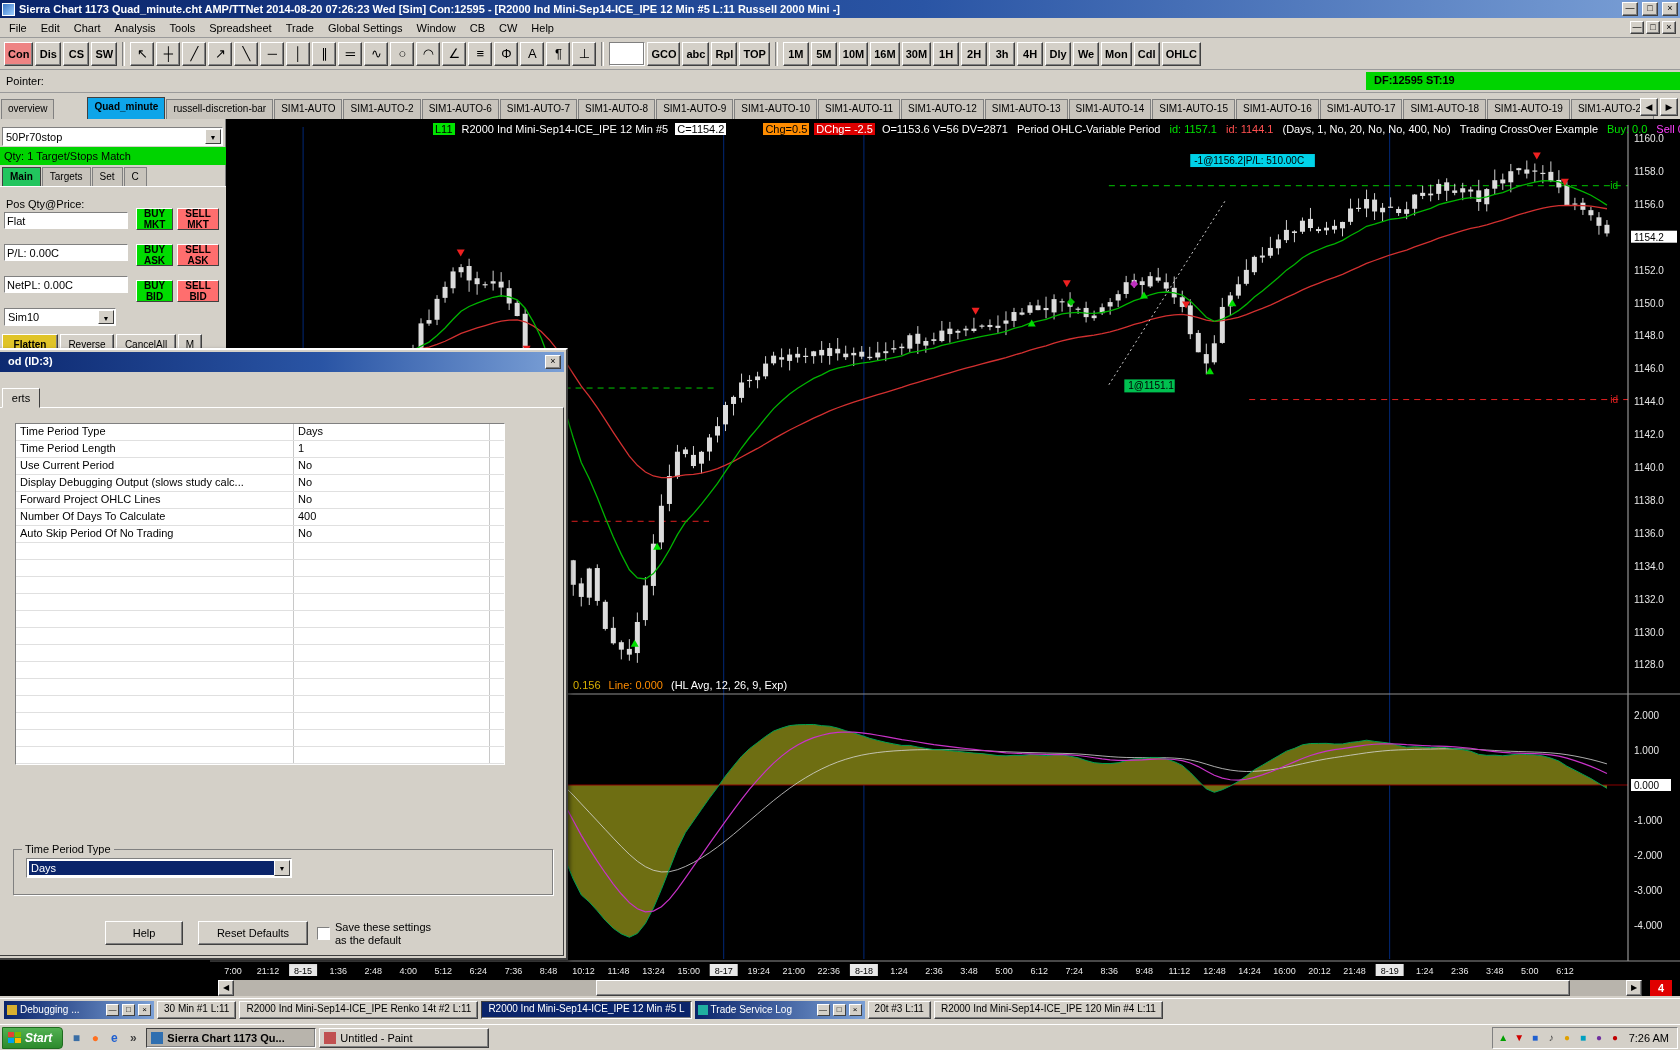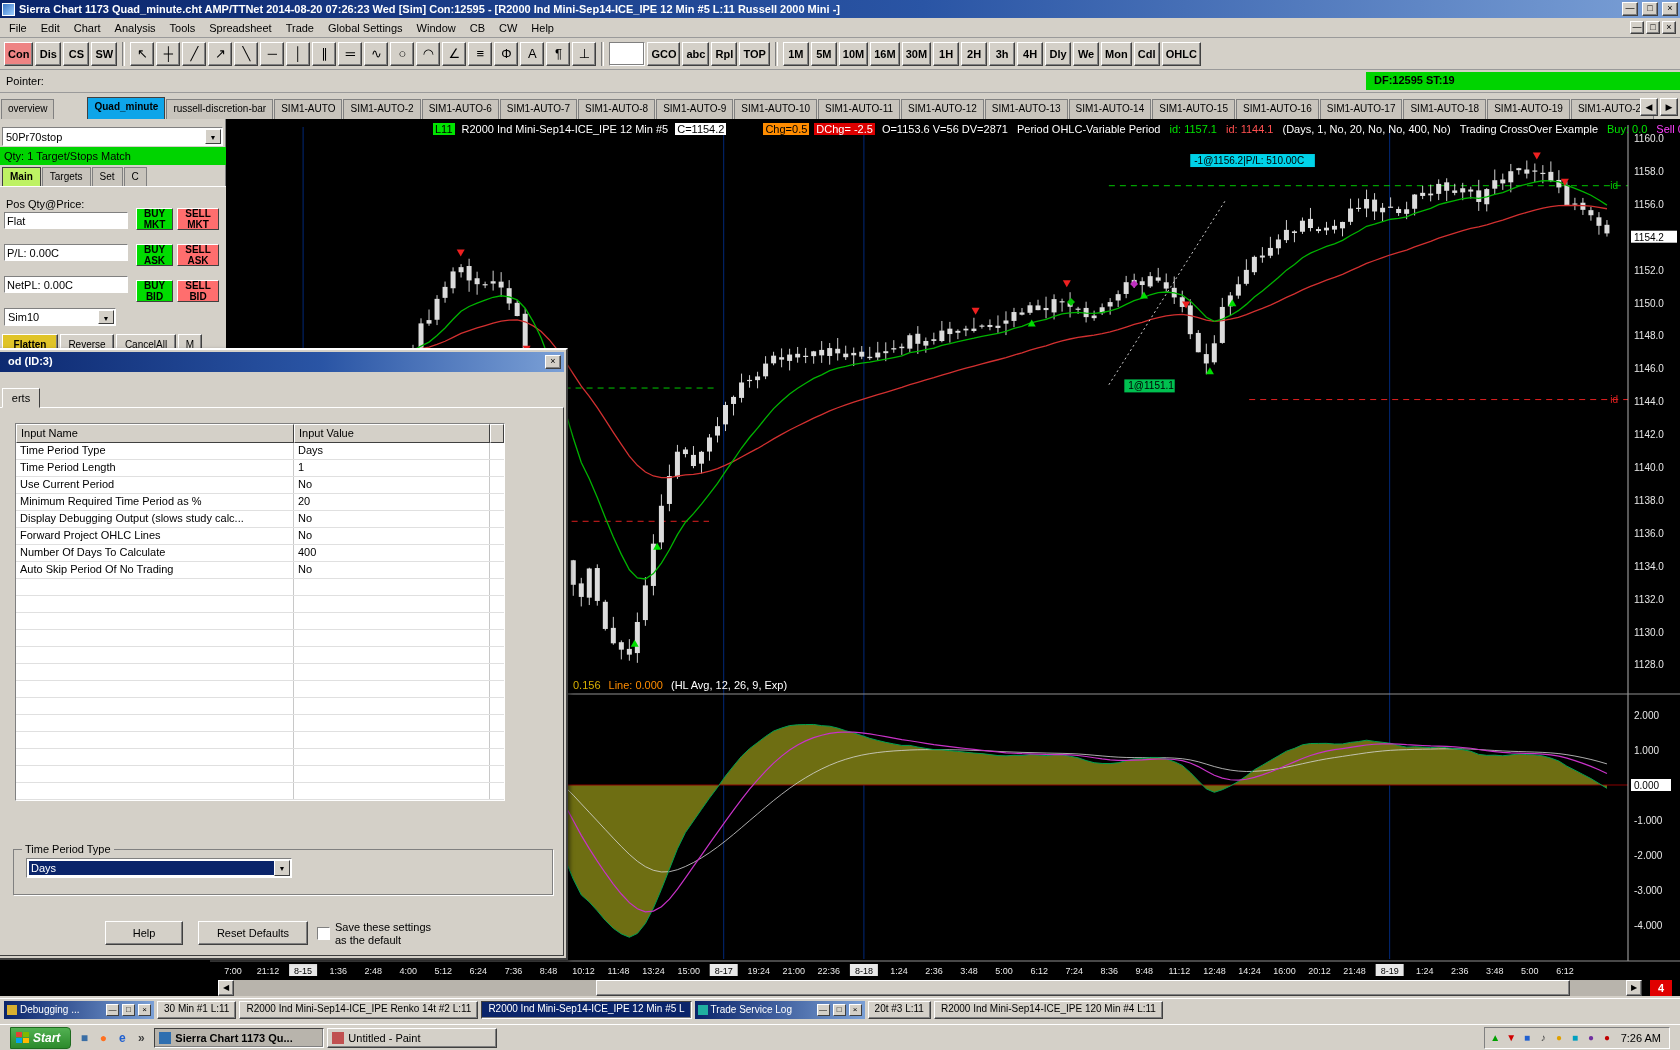--- a/index.html
+++ b/index.html
@@ -45,21 +45,21 @@
 .hs-thumb{position:absolute;top:0;bottom:0;left:26%;width:70%;}
 .alert-badge{position:absolute;left:1650px;top:861px;width:22px;height:16px;background:#e00000;color:#fff;font-weight:bold;text-align:center;line-height:16px;}
 
 
 .trade-panel{position:absolute;left:0;top:119px;width:226px;height:241px;background:#d4d0c8;border-right:1px solid #808080;z-index:5;}
 .tp-combo{position:absolute;left:2px;top:8px;width:221px;height:19px;background:#fff;border:1px solid;border-color:#808080 #fff #fff #808080;display:flex;align-items:center;padding-left:3px;}
 .combo-arrow{position:absolute;right:1px;top:1px;bottom:1px;width:16px;background:#d4d0c8;border:1px solid;border-color:#fff #404040 #404040 #fff;font-size:7px;line-height:15px;text-align:center;}
 .qty-status{position:absolute;left:0;top:28px;width:226px;height:18px;background:#00d400;color:#000;line-height:18px;padding-left:4px;}
 .tp-tabs{position:absolute;left:2px;top:48px;display:flex;}
 .tp-tab{height:19px;padding:3px 7px 0 7px;background:#c8c4bc;border:1px solid #808080;border-bottom:none;font-size:10px;margin-right:1px;}
-.tp-tab.active{background:#bef264;font-weight:bold;border-color:#404040;}
+.tp-tab.active{background:#22c55e;font-weight:bold;border-color:#404040;}
 .tp-body{position:absolute;left:0;top:67px;width:226px;height:174px;background:#d4d0c8;border-top:1px solid #fff;}
 .tp-label{position:absolute;left:6px;top:11px;}
 .tp-input{position:absolute;left:4px;width:124px;height:17px;background:#fff;border:1px solid;border-color:#808080 #fff #fff #808080;font-size:11px;padding:0 2px;font-family:"Liberation Sans",sans-serif;}
 .order-btn{position:absolute;height:22px;border:1px solid;border-color:#fff #404040 #404040 #fff;display:flex;flex-direction:column;align-items:center;justify-content:center;font-size:10px;font-weight:bold;line-height:11px;}
 .order-btn.buy{background:#00dc00;}
 .order-btn.sell{background:#ff6e6e;}
 .tp-bottom-btn{position:absolute;top:147px;height:20px;background:#d4d0c8;border:1px solid;border-color:#fff #404040 #404040 #fff;box-shadow:inset -1px -1px 0 #808080;font-size:10px;display:flex;align-items:center;justify-content:center;}
 
 
 .dialog{position:absolute;left:-44px;top:348px;width:612px;height:612px;background:#d4d0c8;border:2px solid;border-color:#fff #404040 #404040 #fff;z-index:10;box-shadow:2px 2px 4px rgba(0,0,0,.5);}
@@ -85,21 +85,21 @@
 .dlg-check{position:absolute;left:356px;top:519px;width:13px;height:13px;background:#fff;border:1px solid;border-color:#808080 #fff #fff #808080;}
 .chk-label{position:absolute;left:374px;top:513px;line-height:13px;}
 
 
 .mdi-bar{position:absolute;left:0;top:998px;width:1680px;height:22px;background:#d4d0c8;display:flex;align-items:center;gap:3px;padding:0 4px;border-top:1px solid #fff;}
 .mini-title{height:18px;background:linear-gradient(90deg,#0a246a,#7ba0d6);color:#fff;display:flex;align-items:center;gap:3px;padding:0 3px;font-size:10px;white-space:nowrap;}
 .mini-title .mbtn{width:13px;height:12px;background:#d4d0c8;border:1px solid;border-color:#fff #404040 #404040 #fff;color:#000;font-size:8px;line-height:9px;text-align:center;}
 .mini-icon{width:10px;height:10px;}
 .mdi-chip{height:18px;padding:1px 6px 0 6px;background:#d4d0c8;border:1px solid;border-color:#fff #404040 #404040 #fff;box-shadow:inset -1px -1px 0 #808080;font-size:10px;white-space:nowrap;}
 .mdi-chip.active{background:#0a246a;color:#fff;border-color:#404040 #fff #fff #404040;}
-.taskbar{position:absolute;left:0;top:1024px;width:1680px;height:26px;background:#d4d0c8;border-top:1px solid #fff;display:flex;align-items:center;gap:4px;padding:0 10px;}
+.taskbar{position:absolute;left:0;top:1024px;width:1680px;height:26px;background:#d4d0c8;border-top:1px solid #fff;display:flex;align-items:center;gap:4px;padding:0 2px;}
 .start-btn{height:22px;background:linear-gradient(180deg,#52b152,#2c8a2c);color:#fff;font-weight:bold;font-style:italic;font-size:12px;display:flex;align-items:center;gap:4px;padding:0 10px 0 5px;border-radius:0 4px 4px 0;border:1px solid #1f6b1f;}
 .flag{display:grid;grid-template-columns:6px 6px;grid-template-rows:5px 5px;gap:1px;}
 .flag span{display:block;}
 .ql-icon{width:18px;height:18px;display:flex;align-items:center;justify-content:center;font-size:12px;font-weight:bold;}
 .task-chip{height:20px;width:170px;background:#d4d0c8;border:1px solid;border-color:#fff #404040 #404040 #fff;box-shadow:inset -1px -1px 0 #808080;display:flex;align-items:center;gap:4px;padding:0 4px;font-size:11px;white-space:nowrap;overflow:hidden;}
 .task-chip.active{background:#b8b4ac;border-color:#404040 #fff #fff #404040;font-weight:bold;}
 .task-icon{width:12px;height:12px;flex:none;}
 .tray{margin-left:auto;height:22px;background:#d4d0c8;border:1px solid;border-color:#808080 #fff #fff #808080;display:flex;align-items:center;gap:3px;padding:0 8px 0 4px;}
 .tray-ico{width:13px;height:13px;font-size:10px;line-height:13px;text-align:center;}
 .clock{margin-left:4px;}
@@ -749,41 +749,32 @@
   </div>
 
   <div class="dialog">
     <div class="dlg-title">
       <span class="dlg-title-text">od (ID:3)</span>
       <span class="winbtn dlg-close">×</span>
     </div>
     <div class="dlg-tab">erts</div>
     <div class="dlg-panel">
       <div class="dlg-table">
-        <div class="dlg-thead">
-          <span class="th c1">Input Name</span>
-          <span class="th c2">Input Value</span>
-          <span class="th c3"></span>
-        </div>
         <div>
             <div class="dlg-row">
               <span class="c1">Time Period Type</span>
               <span class="c2">Days</span>
             </div>
             <div class="dlg-row">
               <span class="c1">Time Period Length</span>
               <span class="c2">1</span>
             </div>
             <div class="dlg-row">
               <span class="c1">Use Current Period</span>
               <span class="c2">No</span>
-            </div>
-            <div class="dlg-row">
-              <span class="c1">Minimum Required Time Period as %</span>
-              <span class="c2">20</span>
             </div>
             <div class="dlg-row">
               <span class="c1">Display Debugging Output (slows study calc...</span>
               <span class="c2">No</span>
             </div>
             <div class="dlg-row">
               <span class="c1">Forward Project OHLC Lines</span>
               <span class="c2">No</span>
             </div>
             <div class="dlg-row">

